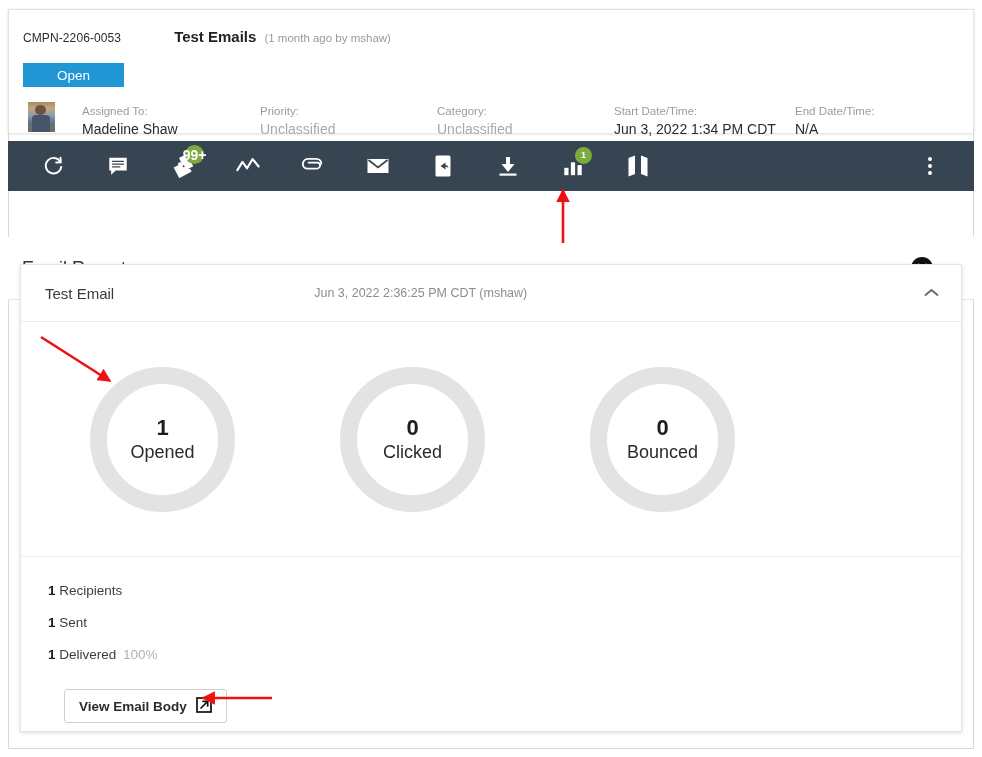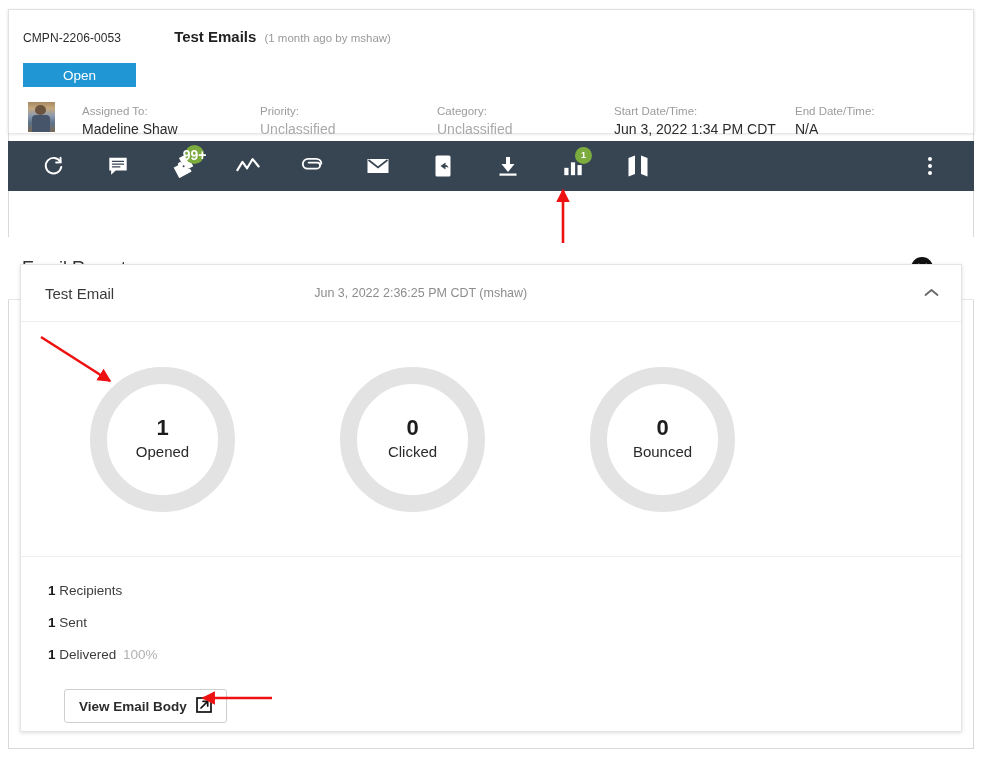--- a/index.html
+++ b/index.html
@@ -43,21 +43,21 @@
   }
   .record-title {
     font-size: 15px; font-weight: bold; color: #222;
     margin-left: 53px;
   }
   .record-meta {
     font-size: 11.5px; color: #9a9a9a; margin-left: 8px;
   }
   .status-badge {
     position: absolute; left: 14px; top: 53px;
-    width: 113px; height: 24px;
+    width: 101px; height: 24px;
     background: #2196d4;
     color: #ffffff; font-size: 13.5px;
     display: flex; align-items: center; justify-content: center;
   }
 
   .meta-row {
     position: absolute; left: 0; top: 88px;
     width: 100%; height: 48px;
     display: flex; align-items: flex-start;
   }
@@ -181,21 +181,21 @@
   .donut {
     position: relative;
     width: 145px; height: 145px;
     border-radius: 50%;
     border: 17px solid #e3e3e3;
     display: flex; flex-direction: column;
     align-items: center; justify-content: center;
     margin-right: 105px;
   }
   .donut-value { font-size: 22px; font-weight: bold; color: #1d1d1d; line-height: 26px; }
-  .donut-label { font-size: 15px; color: #2a2a2a; line-height: 22px; }
+  .donut-label { font-size: 18px; color: #2a2a2a; line-height: 22px; }
 
   
   .stats {
     padding: 18px 0 0 27px;
   }
   .stat-line {
     font-size: 13.5px; color: #3c3c3c;
     line-height: 32px;
   }
   .stat-line b { color: #1a1a1a; }

